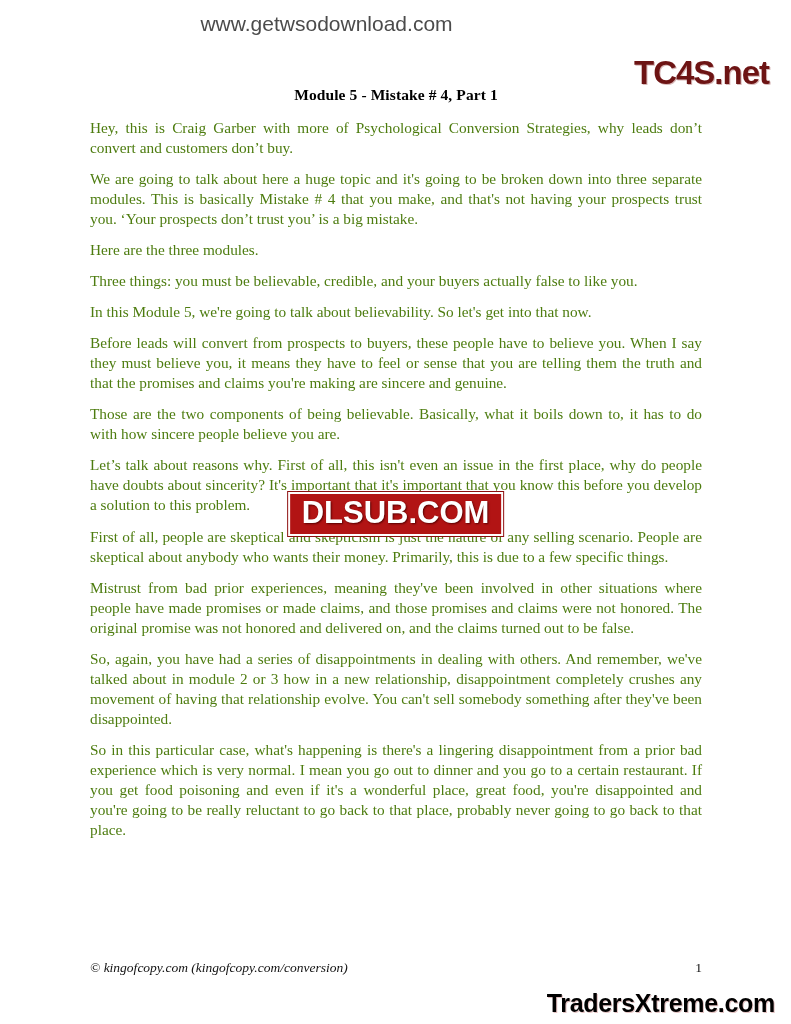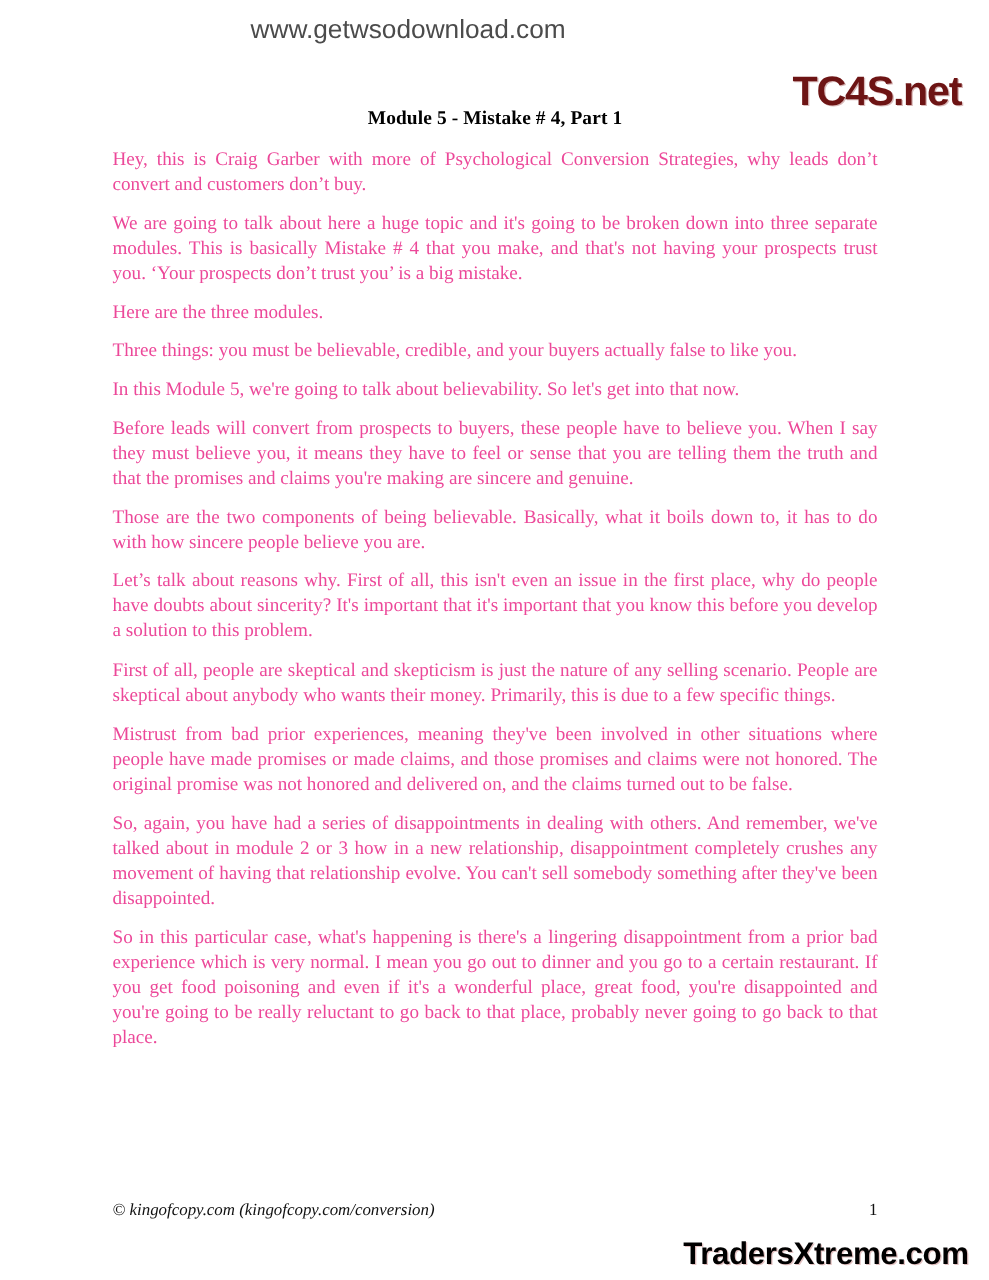--- a/index.html
+++ b/index.html
@@ -59,21 +59,21 @@
     font-size: 15.5px;
     margin: 0 0 14px 0;
     letter-spacing: 0.1px;
   }
   p.para {
     margin: 0 0 11px 0;
     font-size: 15.3px;
     line-height: 1.31;
     text-align: justify;
     text-justify: inter-word;
-    color: #ec4899;
+    color: #4d7c0f;
     hyphens: none;
   }
 
   
   .dlsub {
     position: absolute;
     left: 50%;
     top: 492px;
     transform: translateX(-50%);
     font-family: "Liberation Sans", sans-serif;
@@ -139,20 +139,21 @@
     <p class="para">In this Module 5, we're going to talk about believability.  So let's get into that now.</p>
     <p class="para">Before leads will convert from prospects to buyers, these people have to believe you.  When I say they must believe you, it means they have to feel or sense that you are telling them the truth and that the promises and claims you're making are sincere and genuine.</p>
     <p class="para">Those are the two components of being believable.  Basically, what it boils down to, it has to do with how sincere people believe you are.</p>
     <p class="para">Let’s talk about reasons why.  First of all, this isn't even an issue in the first place, why do people have doubts about sincerity?  It's important that it's important that you know this before you develop a solution to this problem.</p>
     <p class="para">First of all, people are skeptical and skepticism is just the nature of any selling scenario.  People are skeptical about anybody who wants their money.  Primarily, this is due to a few specific things.</p>
     <p class="para">Mistrust from bad prior experiences, meaning they've been involved in other situations where people have made promises or made claims, and those promises and claims were not honored.  The original promise was not honored and delivered on, and the claims turned out to be false.</p>
     <p class="para">So, again, you have had a series of disappointments in dealing with others.  And remember, we've talked about in module 2 or 3 how in a new relationship, disappointment completely crushes any movement of having that relationship evolve.  You can't sell somebody something after they've been disappointed.</p>
     <p class="para">So in this particular case, what's happening is there's a lingering disappointment from a prior bad experience which is very normal.  I mean you go out to dinner and you go to a certain restaurant.  If you get food poisoning and even if it's a wonderful place, great food, you're disappointed and you're going to be really reluctant to go back to that place, probably never going to go back to that place.</p>
   </div>
 
+  <div class="dlsub">DLSUB.COM</div>
 
   <div class="footer">
     <span class="left">© kingofcopy.com (kingofcopy.com/conversion)</span>
     <span class="right">1</span>
   </div>
 
   <div class="txtreme">TradersXtreme.com</div>
 
 </div>
 

